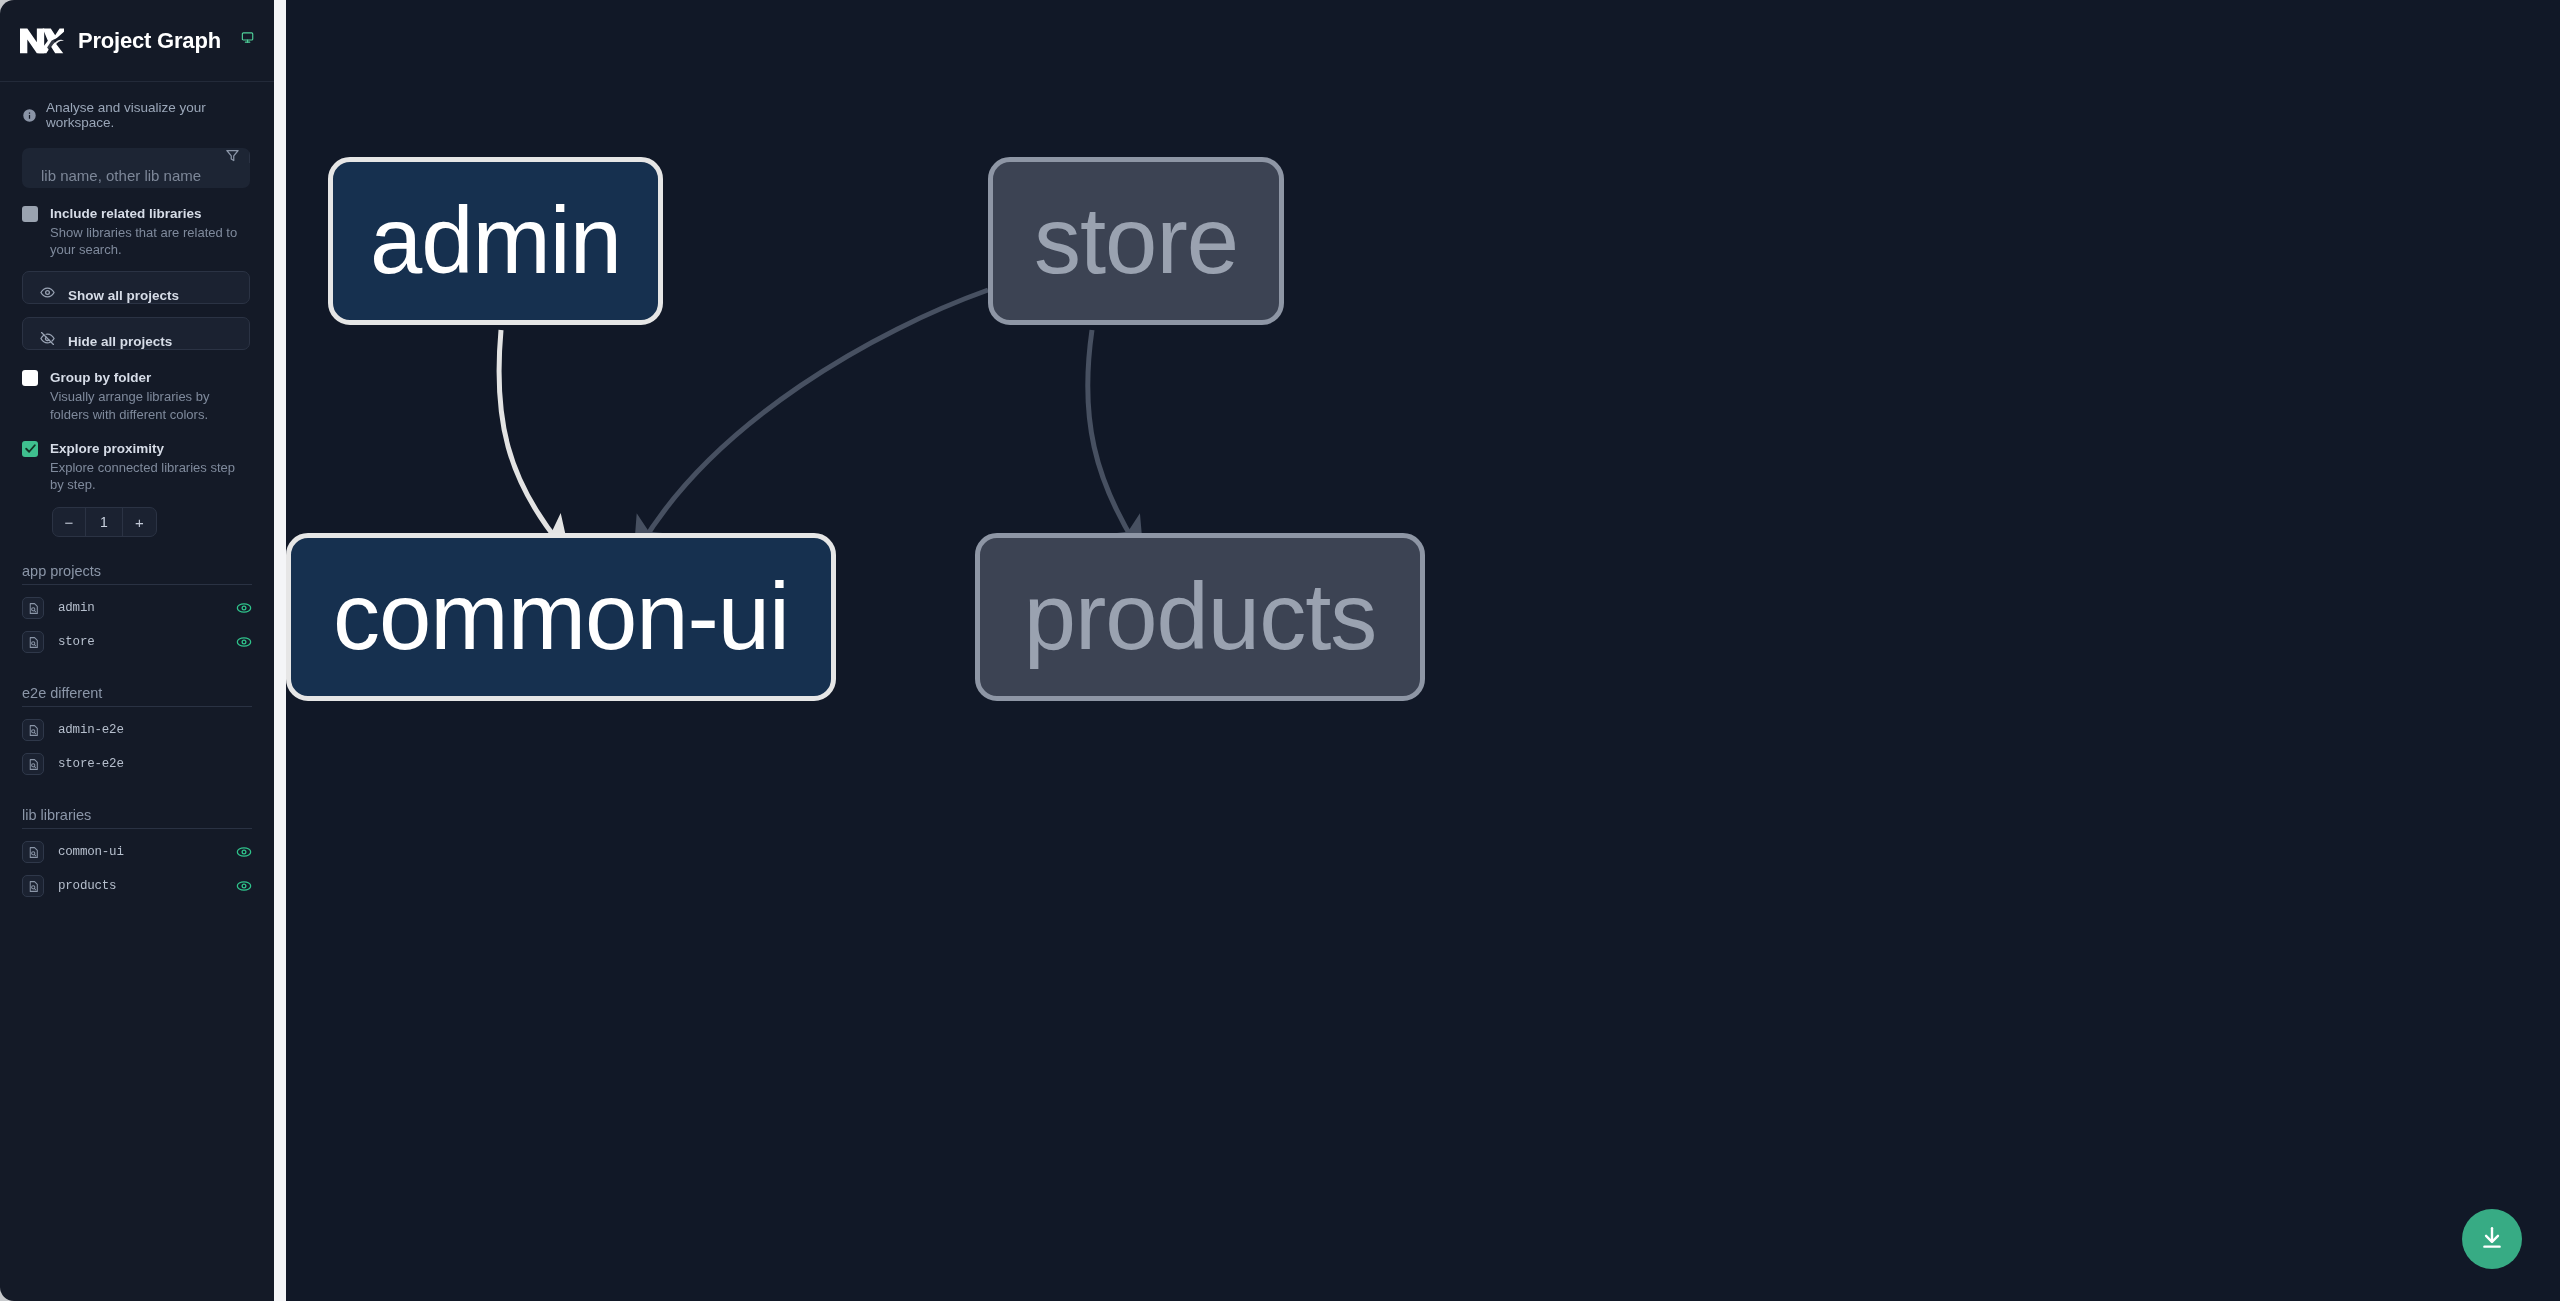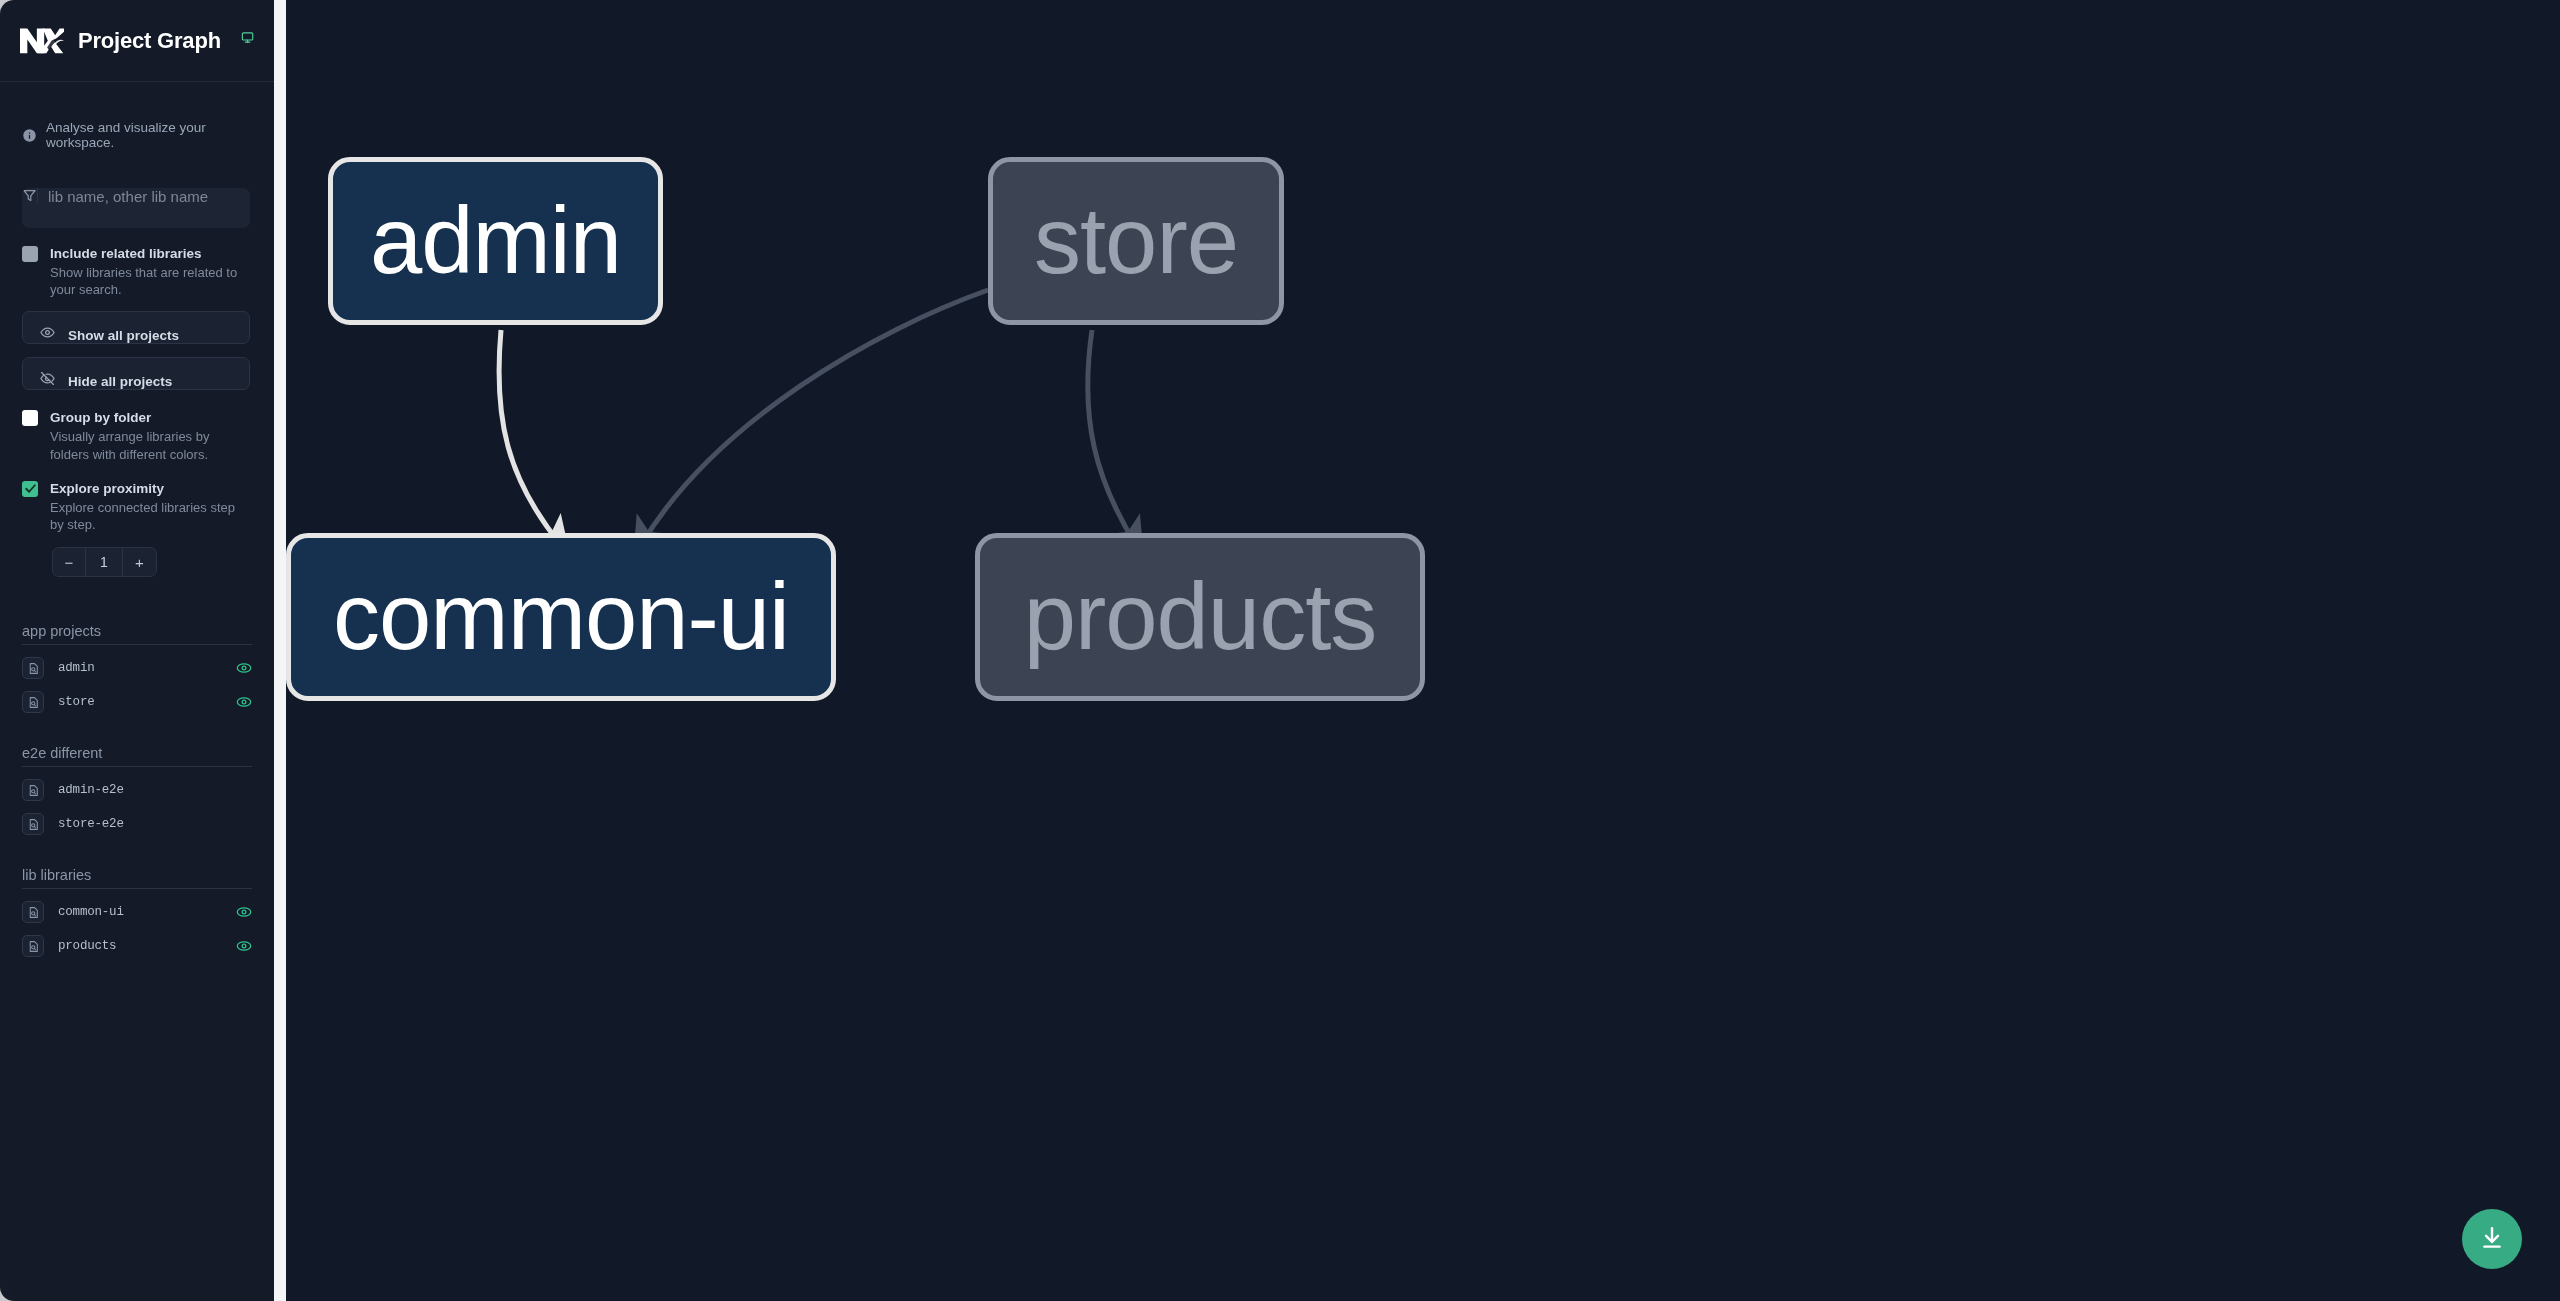--- a/index.html
+++ b/index.html
@@ -12,21 +12,21 @@
   #app { position: relative; width: 2560px; height: 1301px; }
 
   
   #sidebar {
     position: absolute; left: 0; top: 0;
     width: 274px; height: 1301px;
     background: #141a27;
     border-top-left-radius: 14px;
     border-bottom-left-radius: 14px;
     overflow: hidden;
-    display: flex; flex-direction: column; gap: 20px;
+    display: flex; flex-direction: column;
   }
   .sb-header {
     height: 82px; flex: 0 0 82px;
     display: flex; align-items: center;
     padding: 0 20px;
     border-bottom: 1px solid #232a39;
     gap: 14px;
   }
   .nx-logo { width: 44px; height: 34px; flex: 0 0 44px; }
   .sb-title {
@@ -38,26 +38,27 @@
   .sb-tagline {
     display: flex; align-items: center; gap: 9px;
     padding: 18px 20px 14px 22px;
     color: #9aa6b8; font-size: 13.5px;
   }
   .info-ico { width: 15px; height: 15px; flex: 0 0 15px; color: #8a94a6; }
 
   .sb-body { padding: 0 22px; }
 
   .search-box {
-    display: flex; align-items: flex-start;
+    display: flex; align-items: flex-end;
     height: 40px; width: 228px;
     background: #1d2534;
     border-radius: 7px;
     overflow: hidden;
     margin-top: 4px;
+    flex-direction: column;
   }
   .search-ico-wrap {
     width: 34px; display: flex; align-items: center; justify-content: center;
     color: #8b96a8;
     border-right: 1px solid #2a3243;
   }
   .search-ico { width: 15px; height: 15px; }
   .search-input {
     flex: 1; border: 0; outline: 0; background: transparent;
     color: #cfd6e2; font-size: 15px;

